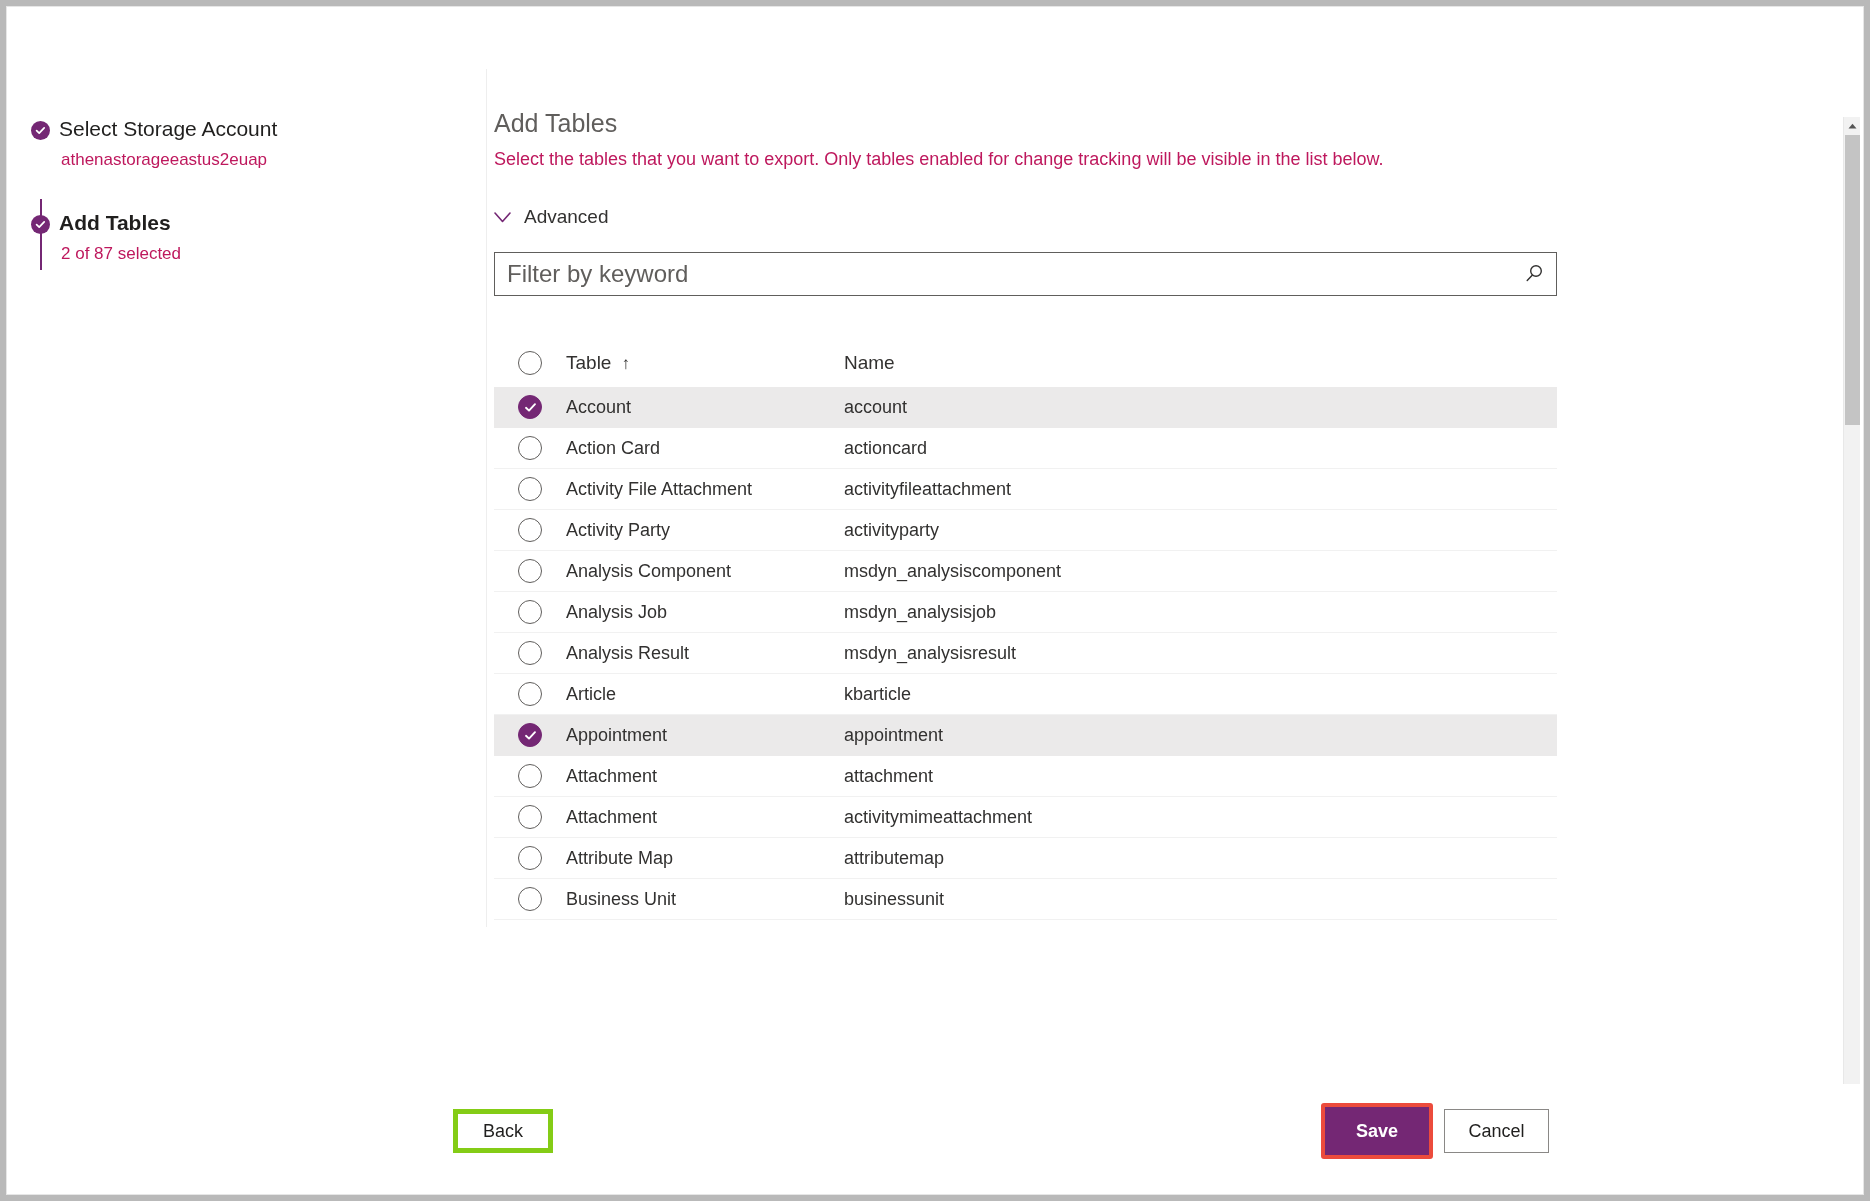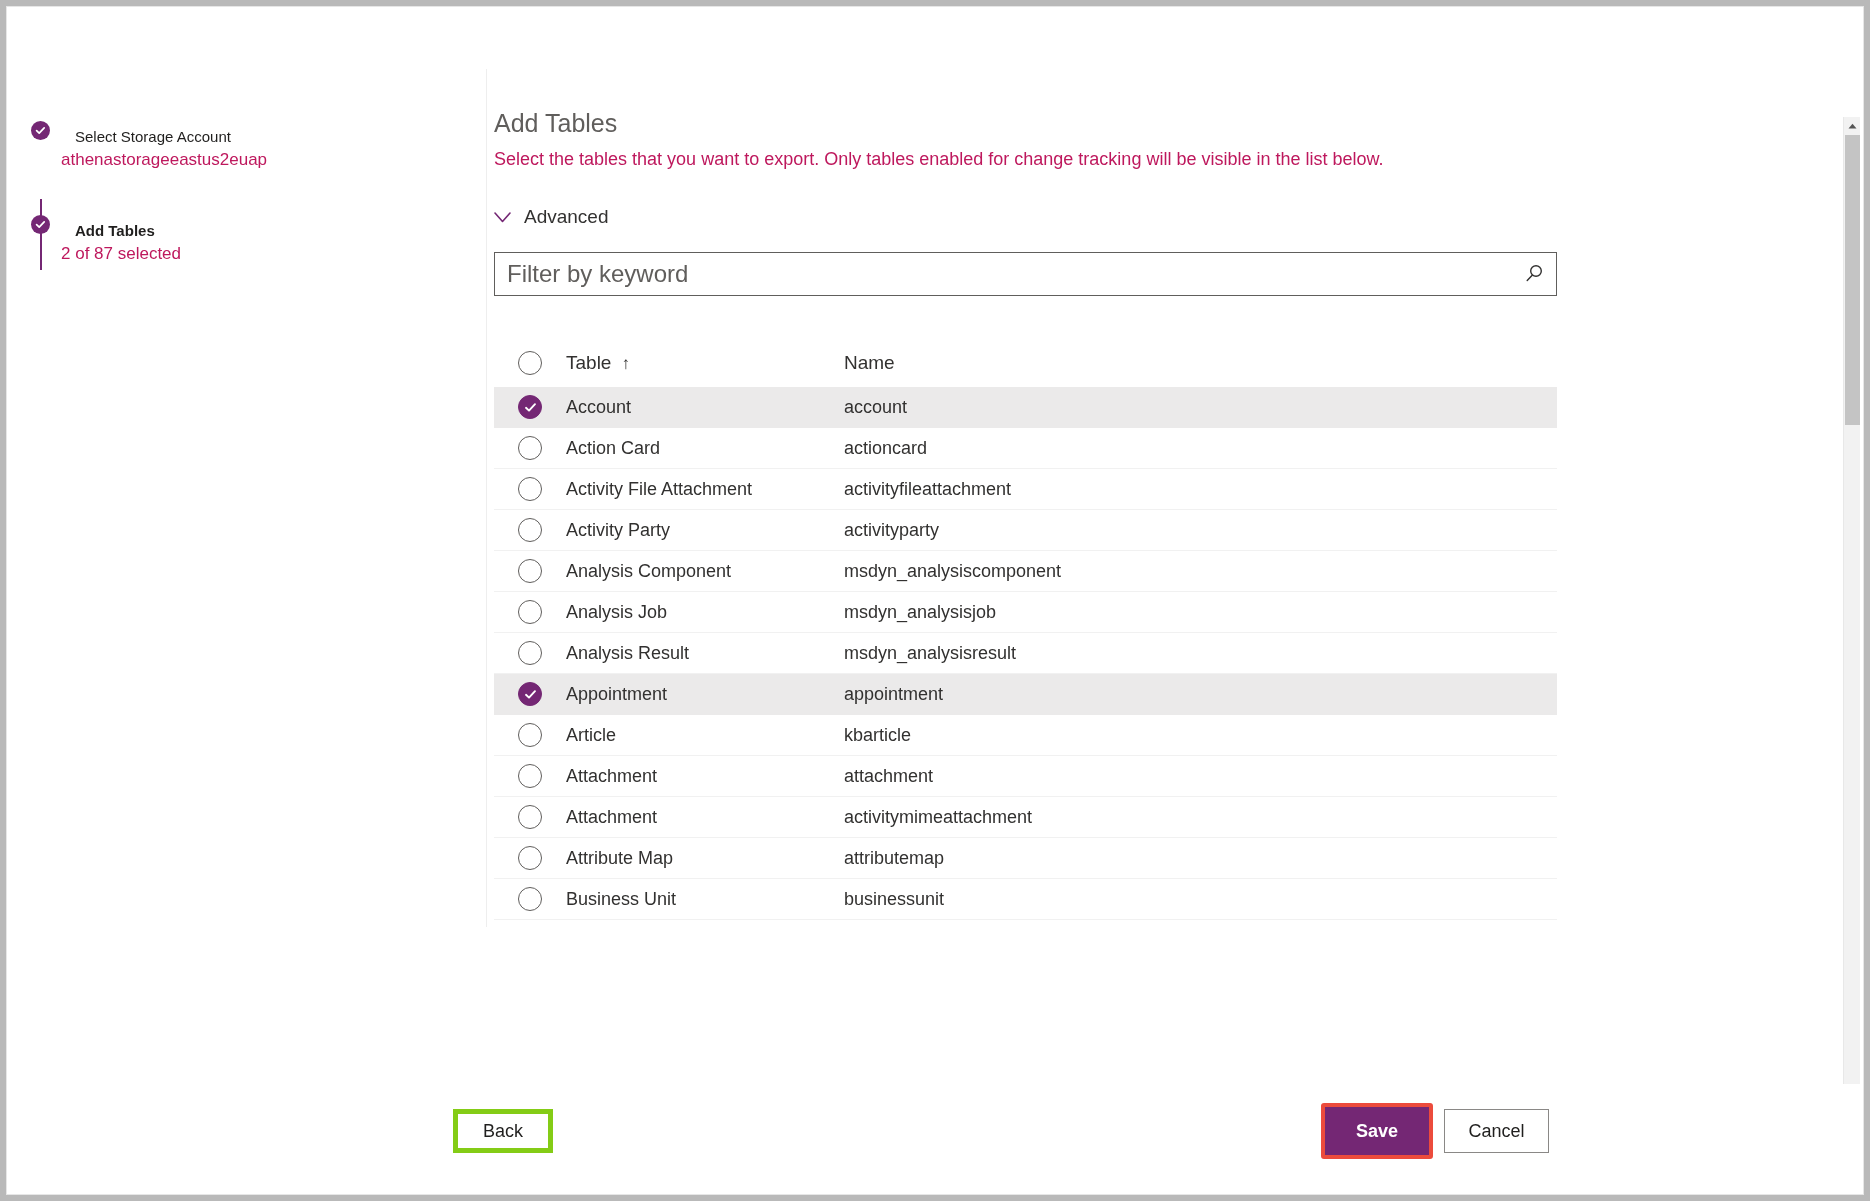--- a/index.html
+++ b/index.html
@@ -70,25 +70,24 @@
     position: absolute;
     left: 0; top: 4px;
     width: 19px; height: 19px;
     border-radius: 50%;
     background: #742774;
     display: flex; align-items: center; justify-content: center;
   }
   .step-dot svg { display: block; }
   .step-title {
     position: absolute;
-    left: 44px; top: 0px;
-    font-size: 15px;
+    left: 28px; top: 0px;
+    font-size: 21px;
     color: #201f1e;
     white-space: nowrap;
-    margin-top: 11px;
   }
   .step-title.bold { font-weight: 700; }
   .step-sub {
     position: absolute;
     left: 30px; top: 33px;
     font-size: 17px;
     color: #be185d;
     white-space: nowrap;
   }
   #step-connector {
@@ -391,42 +390,42 @@
             <span class="cell-table">Analysis Job</span>
             <span class="cell-name">msdyn_analysisjob</span>
           </div>
           <div class="row">
             <span class="cell-check">
               <span class="ckbox"></span>
             </span>
             <span class="cell-table">Analysis Result</span>
             <span class="cell-name">msdyn_analysisresult</span>
           </div>
+          <div class="row">
+            <span class="cell-check">
+              <span class="ckbox"></span>
+            </span>
+            <span class="cell-table">Article</span>
+            <span class="cell-name">kbarticle</span>
+          </div>
           <div class="row selected">
             <span class="cell-check">
               <span class="ckbox checked">
                 <svg width="13" height="13" viewBox="0 0 13 13" aria-hidden="true">
                   <path d="M2 6.8 L5 9.6 L11 3.2" stroke="#ffffff" stroke-width="1.9" fill="none" stroke-linecap="round" stroke-linejoin="round"></path>
                 </svg>
               </span>
             </span>
             <span class="cell-table">Appointment</span>
             <span class="cell-name">appointment</span>
           </div>
           <div class="row">
             <span class="cell-check">
               <span class="ckbox"></span>
             </span>
-            <span class="cell-table">Article</span>
-            <span class="cell-name">kbarticle</span>
-          </div>
-          <div class="row">
-            <span class="cell-check">
-              <span class="ckbox"></span>
-            </span>
             <span class="cell-table">Attachment</span>
             <span class="cell-name">attachment</span>
           </div>
           <div class="row">
             <span class="cell-check">
               <span class="ckbox"></span>
             </span>
             <span class="cell-table">Attachment</span>
             <span class="cell-name">activitymimeattachment</span>
           </div>

